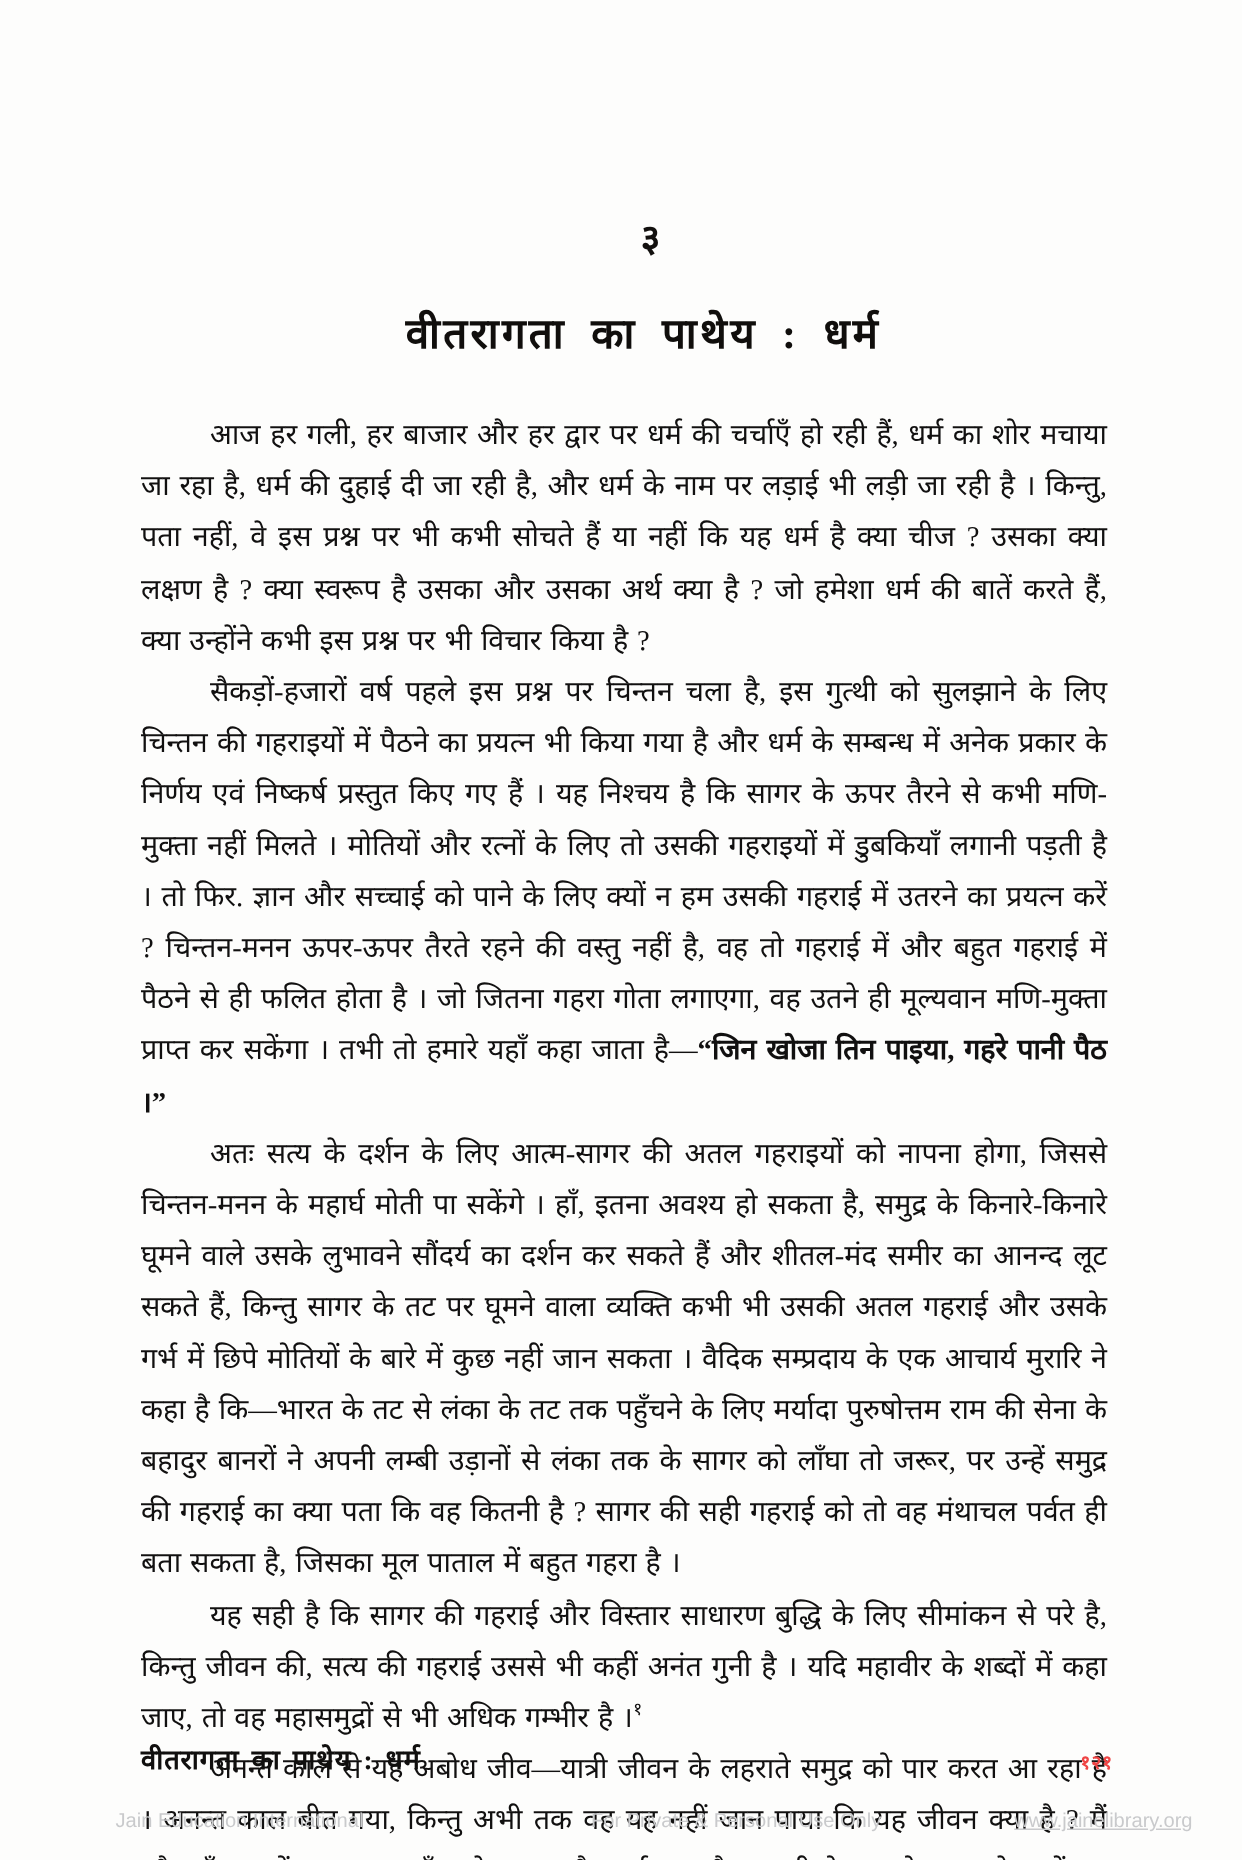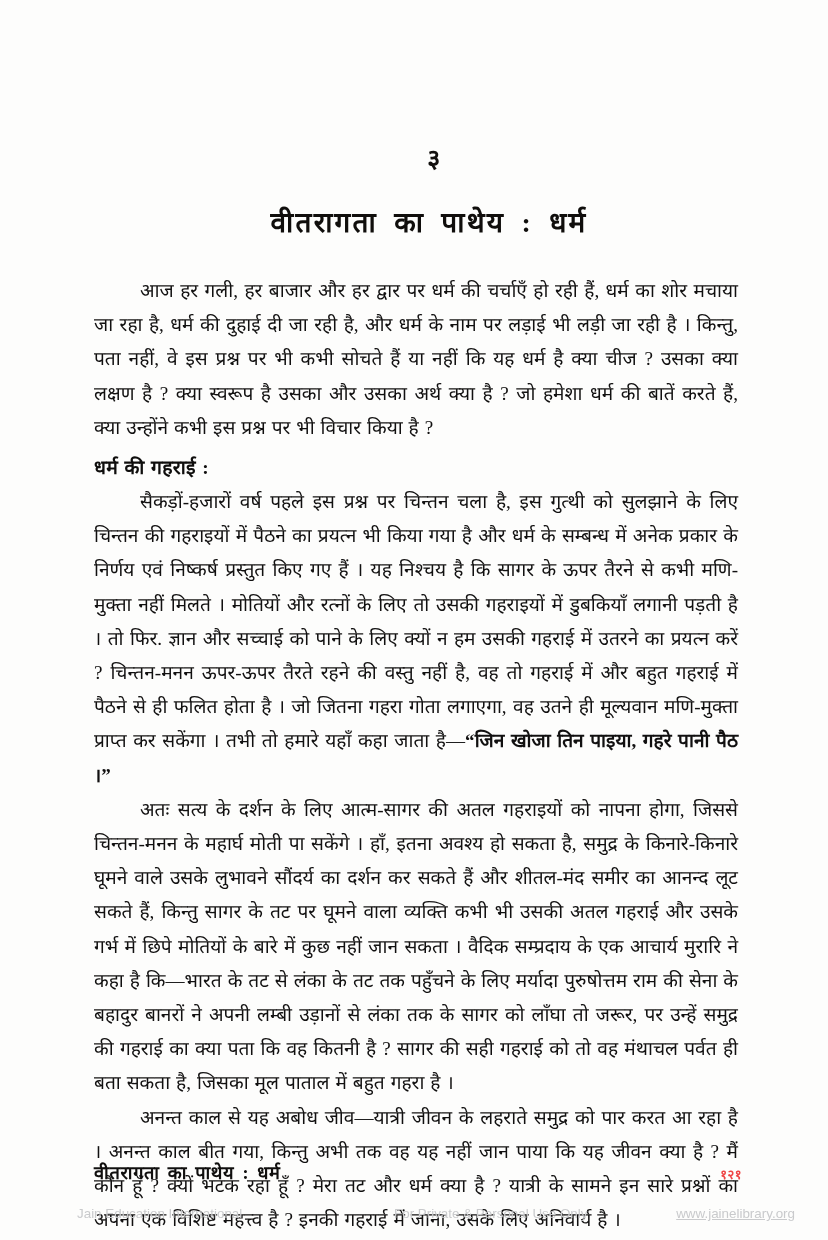--- a/index.html
+++ b/index.html
@@ -149,26 +149,26 @@
   <div class="content">
 
     <div class="chapter-number">३</div>
 
     <div class="chapter-title">वीतरागता का पाथेय : धर्म</div>
 
     <div class="body-text">
 
       <p class="para">आज हर गली, हर बाजार और हर द्वार पर धर्म की चर्चाएँ हो रही हैं, धर्म का शोर मचाया जा रहा है, धर्म की दुहाई दी जा रही है, और धर्म के नाम पर लड़ाई भी लड़ी जा रही है । किन्तु, पता नहीं, वे इस प्रश्न पर भी कभी सोचते हैं या नहीं कि यह धर्म है क्या चीज ? उसका क्या लक्षण है ? क्या स्वरूप है उसका और उसका अर्थ क्या है ? जो हमेशा धर्म की बातें करते हैं, क्या उन्होंने कभी इस प्रश्न पर भी विचार किया है ?</p>
 
-      <p class="subhead">धर्म की गहराई :</p>
 
       <p class="para"><span>सैकड़ों-हजारों वर्ष पहले इस प्रश्न पर चिन्तन चला है, इस गुत्थी को सुलझाने के लिए चिन्तन की गहराइयों में पैठने का प्रयत्न भी किया गया है और धर्म के सम्बन्ध में अनेक प्रकार के निर्णय एवं निष्कर्ष प्रस्तुत किए गए हैं । यह निश्चय है कि सागर के ऊपर तैरने से कभी मणि-मुक्ता नहीं मिलते । मोतियों और रत्नों के लिए तो उसकी गहराइयों में डुबकियाँ लगानी पड़ती है । तो फिर. ज्ञान और सच्चाई को पाने के लिए क्यों न हम उसकी गहराई में उतरने का प्रयत्न करें ? चिन्तन-मनन ऊपर-ऊपर तैरते रहने की वस्तु नहीं है, वह तो गहराई में और बहुत गहराई में पैठने से ही फलित होता है । जो जितना गहरा गोता लगाएगा, वह उतने ही मूल्यवान मणि-मुक्ता प्राप्त कर सकेंगा । तभी तो हमारे यहाँ कहा जाता है—</span><span class="quote-bold">“जिन खोजा तिन पाइया, गहरे पानी पैठ ।”</span></p>
 
       <p class="para">अतः सत्य के दर्शन के लिए आत्म-सागर की अतल गहराइयों को नापना होगा, जिससे चिन्तन-मनन के महार्घ मोती पा सकेंगे । हाँ, इतना अवश्य हो सकता है, समुद्र के किनारे-किनारे घूमने वाले उसके लुभावने सौंदर्य का दर्शन कर सकते हैं और शीतल-मंद समीर का आनन्द लूट सकते हैं, किन्तु सागर के तट पर घूमने वाला व्यक्ति कभी भी उसकी अतल गहराई और उसके गर्भ में छिपे मोतियों के बारे में कुछ नहीं जान सकता । वैदिक सम्प्रदाय के एक आचार्य मुरारि ने कहा है कि—भारत के तट से लंका के तट तक पहुँचने के लिए मर्यादा पुरुषोत्तम राम की सेना के बहादुर बानरों ने अपनी लम्बी उड़ानों से लंका तक के सागर को लाँघा तो जरूर, पर उन्हें समुद्र की गहराई का क्या पता कि वह कितनी है ? सागर की सही गहराई को तो वह मंथाचल पर्वत ही बता सकता है, जिसका मूल पाताल में बहुत गहरा है ।</p>
 
+      <p class="para"><span>यह सही है कि सागर की गहराई और विस्तार साधारण बुद्धि के लिए सीमांकन से परे है, किन्तु जीवन की, सत्य की गहराई उससे भी कहीं अनंत गुनी है । यदि महावीर के शब्दों में कहा जाए, तो वह महासमुद्रों से भी अधिक गम्भीर है ।</span><span class="fn-ref">१</span></p>
 
       <p class="para">अनन्त काल से यह अबोध जीव—यात्री जीवन के लहराते समुद्र को पार करत आ रहा है । अनन्त काल बीत गया, किन्तु अभी तक वह यह नहीं जान पाया कि यह जीवन क्या है ? मैं कौन हूँ ? क्यों भटक रहा हूँ ? मेरा तट और धर्म क्या है ? यात्री के सामने इन सारे प्रश्नों का अपना एक विशिष्ट महत्त्व है ? इनकी गहराई में जाना, उसके लिए अनिवार्य है ।</p>
 
     </div>
   </div>
 
 
   <div class="running-footer">
     <div class="running-title">वीतरागता का पाथेय : धर्म</div>
     <div class="page-number">१२१</div>

